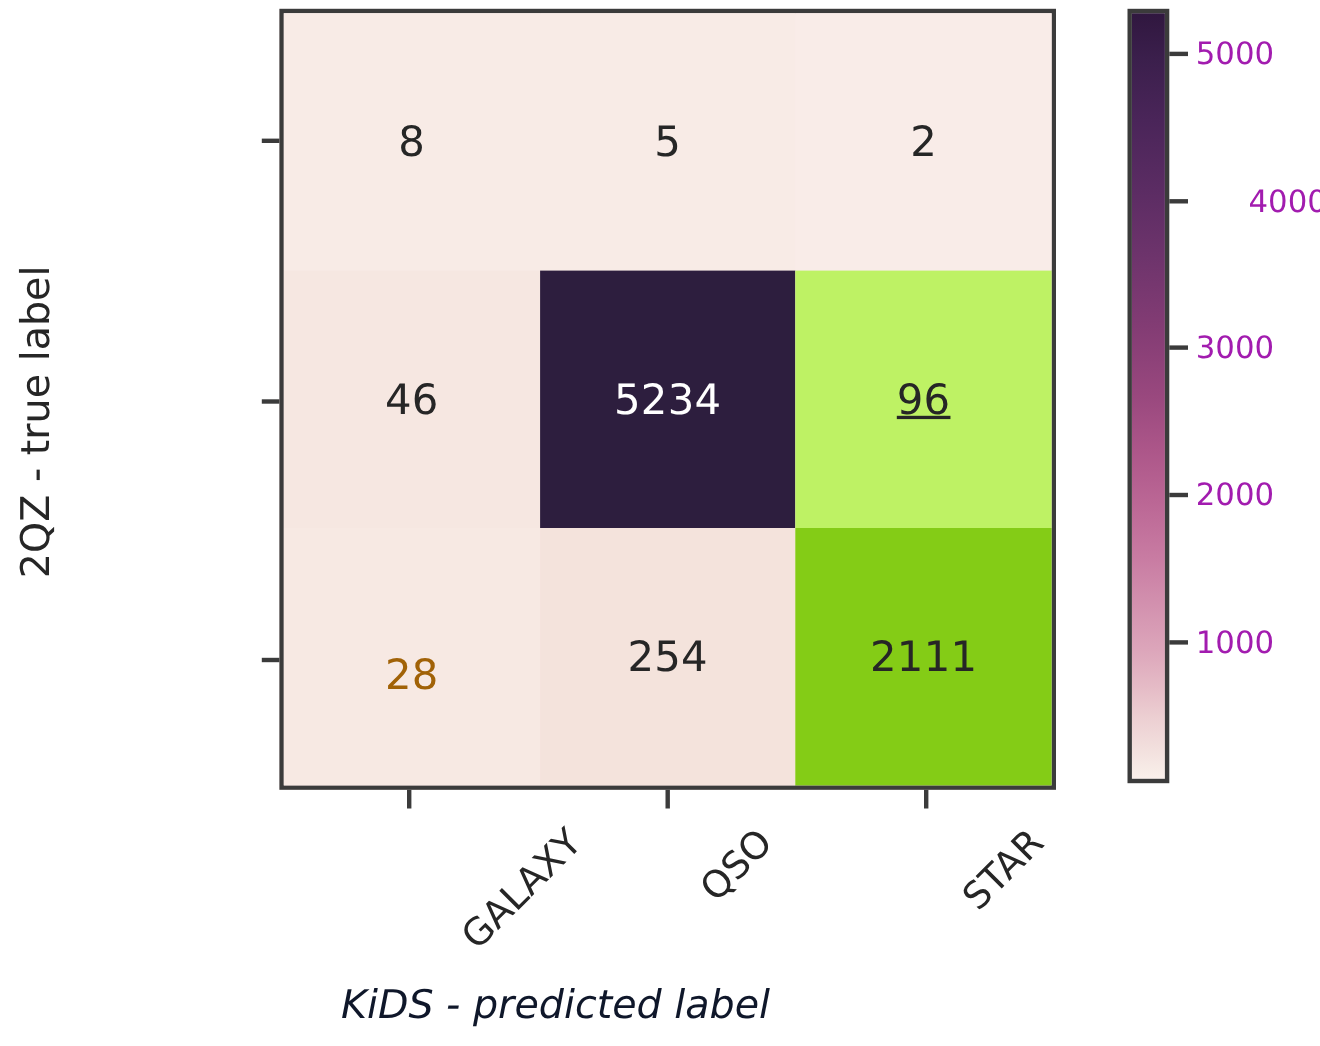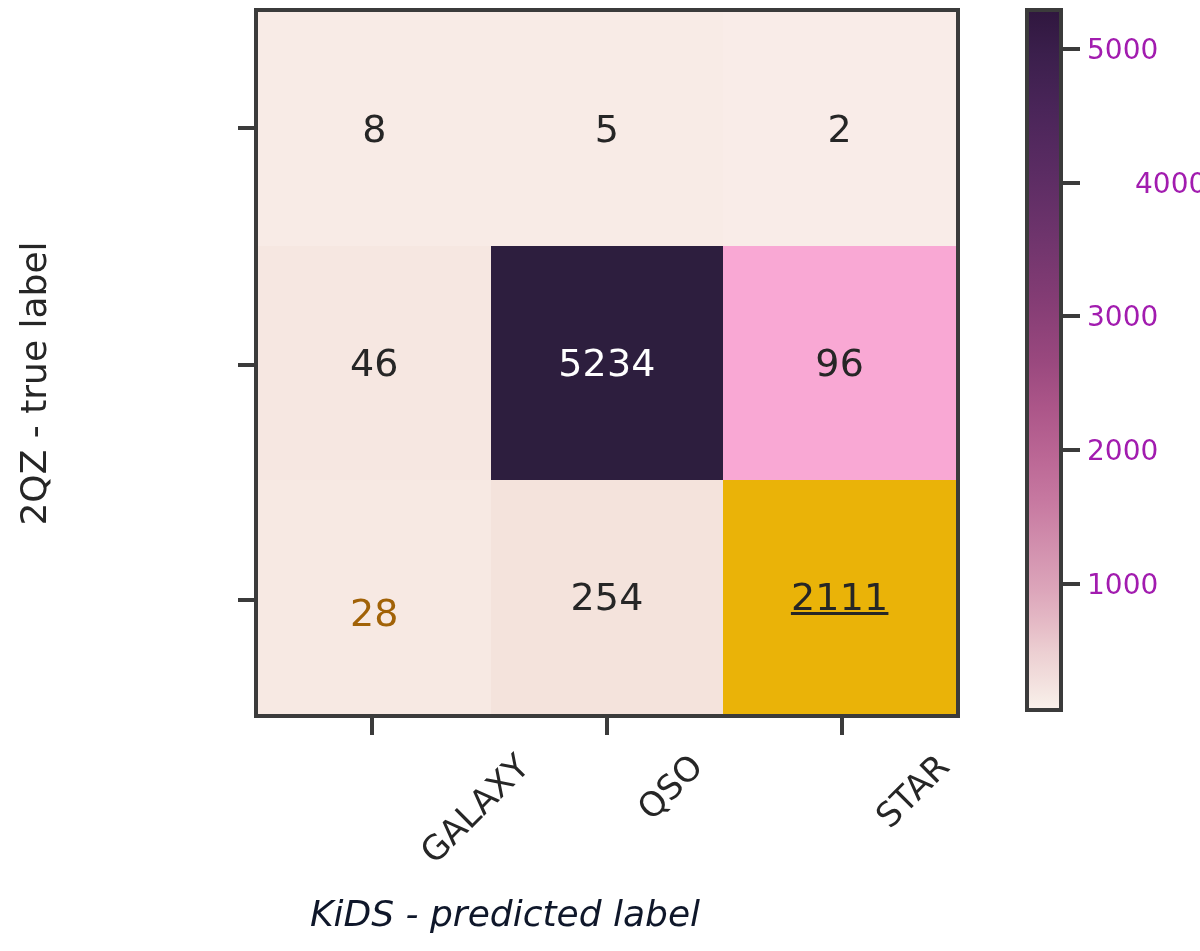--- a/index.html
+++ b/index.html
@@ -204,31 +204,31 @@
       <div class="cell" style="background:#f9ece8;">
         <span class="cell-text" style="color:#262626;">2</span>
       </div>
 
       <div class="cell" style="background:#f6e7e1;justify-content:center;">
         <span class="cell-text" style="color:#262626;">46</span>
       </div>
       <div class="cell" style="background:#2d1e3e;">
         <span class="cell-text" style="color:#ffffff;">5234</span>
       </div>
-      <div class="cell" style="background:#f9a8d4;">
+      <div class="cell" style="background:#bef264;text-decoration:underline;">
         <span class="cell-text" style="color:#262626;">96</span>
       </div>
 
       <div class="cell" style="background:#f7e9e3;">
         <span class="cell-text" style="color:#a16207;margin-top:32px;">28</span>
       </div>
       <div class="cell" style="background:#f4e3dc;">
         <span class="cell-text" style="color:#262626;">254</span>
       </div>
-      <div class="cell" style="background:#eab308;text-decoration:underline;">
+      <div class="cell" style="background:#84cc16;">
         <span class="cell-text" style="color:#262626;">2111</span>
       </div>
 
     </div>
   </div>
 
   <div class="xtick-mark" style="left:372px;"></div>
   <div class="xtick-mark" style="left:607px;"></div>
   <div class="xtick-mark" style="left:842px;"></div>
 

